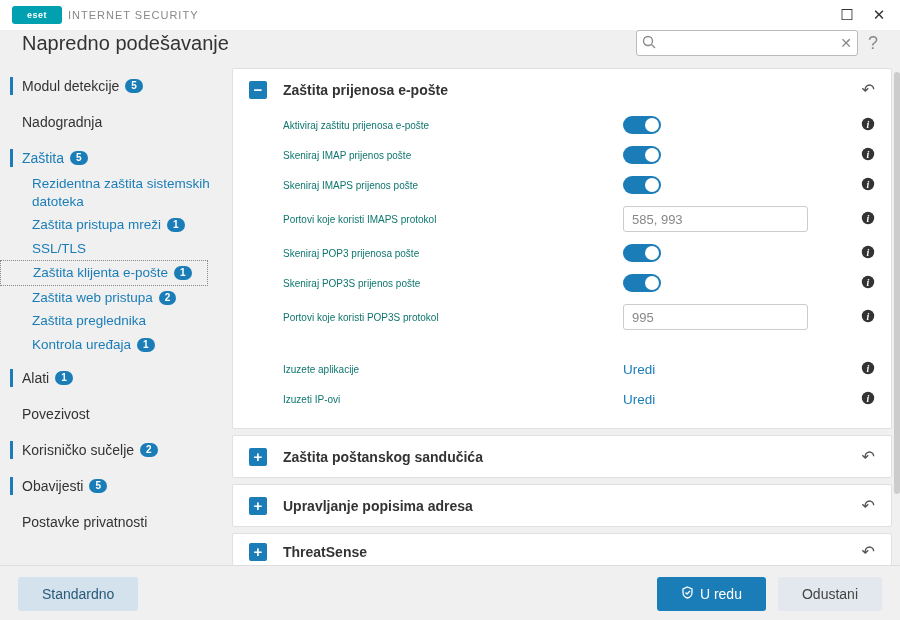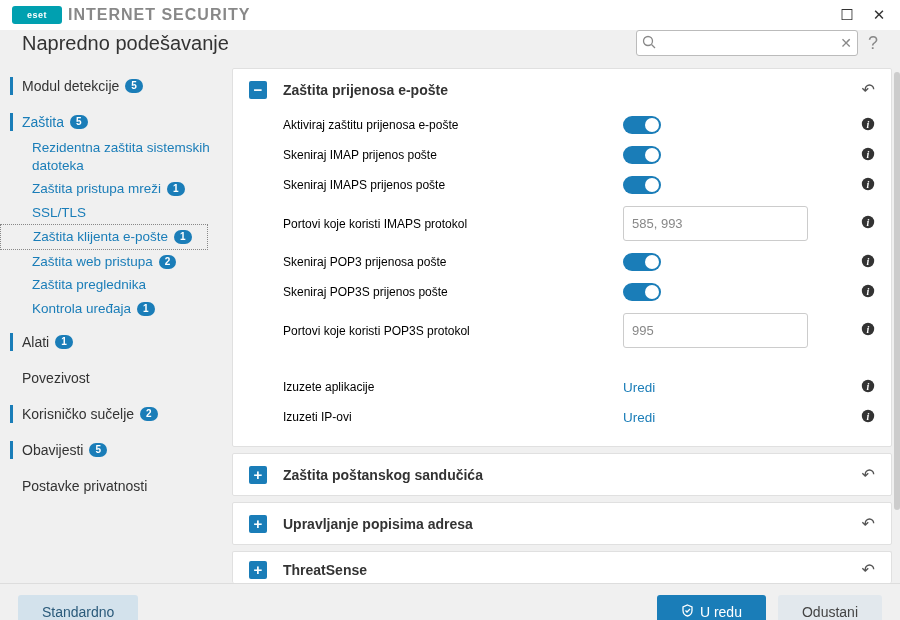--- a/index.html
+++ b/index.html
@@ -29,24 +29,23 @@
       color: #fff;
       font-size: 9px;
       font-weight: bold;
       display: flex;
       align-items: center;
       justify-content: center;
       letter-spacing: 0.5px;
       margin-right: 6px;
     }
     .titlebar-text {
-      font-size: 16px;
+      font-size: 11px;
       color: #888;
       letter-spacing: 1px;
-      font-weight: bold;
     }
     .titlebar-controls {
       margin-left: auto;
       display: flex;
       gap: 14px;
     }
     .titlebar-btn {
       font-size: 15px;
       color: #333;
       cursor: pointer;
@@ -229,22 +228,22 @@
       padding: 0 16px 14px 50px;
     }
     .setting-row {
       display: flex;
       align-items: center;
       padding: 6px 0;
       min-height: 30px;
     }
     .setting-label {
       flex: 0 0 340px;
-      font-size: 12px;
-      color: #000000;
+      font-size: 10px;
+      color: #0f766e;
     }
     .setting-control {
       flex: 0 0 195px;
     }
     .setting-info {
       margin-left: auto;
       color: #333;
       font-size: 14px;
       cursor: pointer;
     }
@@ -261,21 +260,21 @@
       position: absolute;
       right: 2px;
       top: 2px;
       width: 14px;
       height: 14px;
       background: #fff;
       border-radius: 50%;
     }
     .text-input {
       width: 185px;
-      height: 35px;
+      height: 26px;
       border: 1px solid #ccc;
       border-radius: 3px;
       padding: 0 8px;
       color: #888;
       font-size: 13px;
     }
     .link-btn {
       color: #1a7db8;
       cursor: pointer;
       font-size: 13.5px;
@@ -352,20 +351,23 @@
     </div>
   </div>
 
   <div class="main">
     <div class="sidebar" id="sidebar">
         <div class="nav-item top first">
           <div class="nav-indicator"></div>
           <span>Modul detekcije</span>
           <span class="badge">5</span>
         </div>
+        <div class="nav-item top">
+          <span>Nadogradnja</span>
+        </div>
         <div class="nav-item top active">
           <div class="nav-indicator"></div>
           <span>Zaštita</span>
           <span class="badge">5</span>
         </div>
         <div class="nav-item sub">
           <span>Rezidentna zaštita sistemskih datoteka</span>
         </div>
         <div class="nav-item sub">
           <span>Zaštita pristupa mreži</span>

